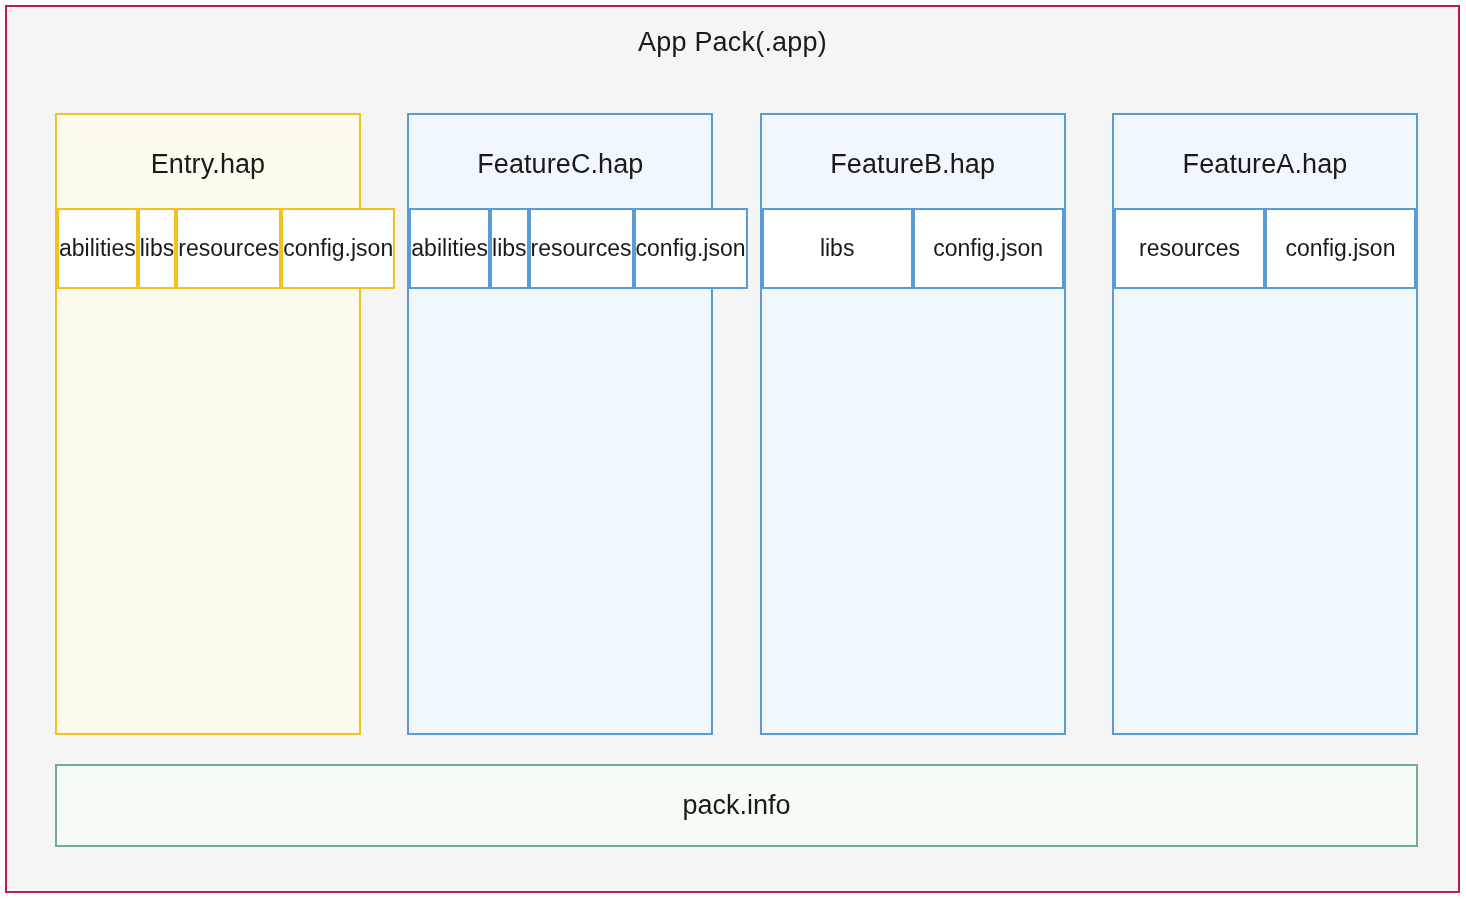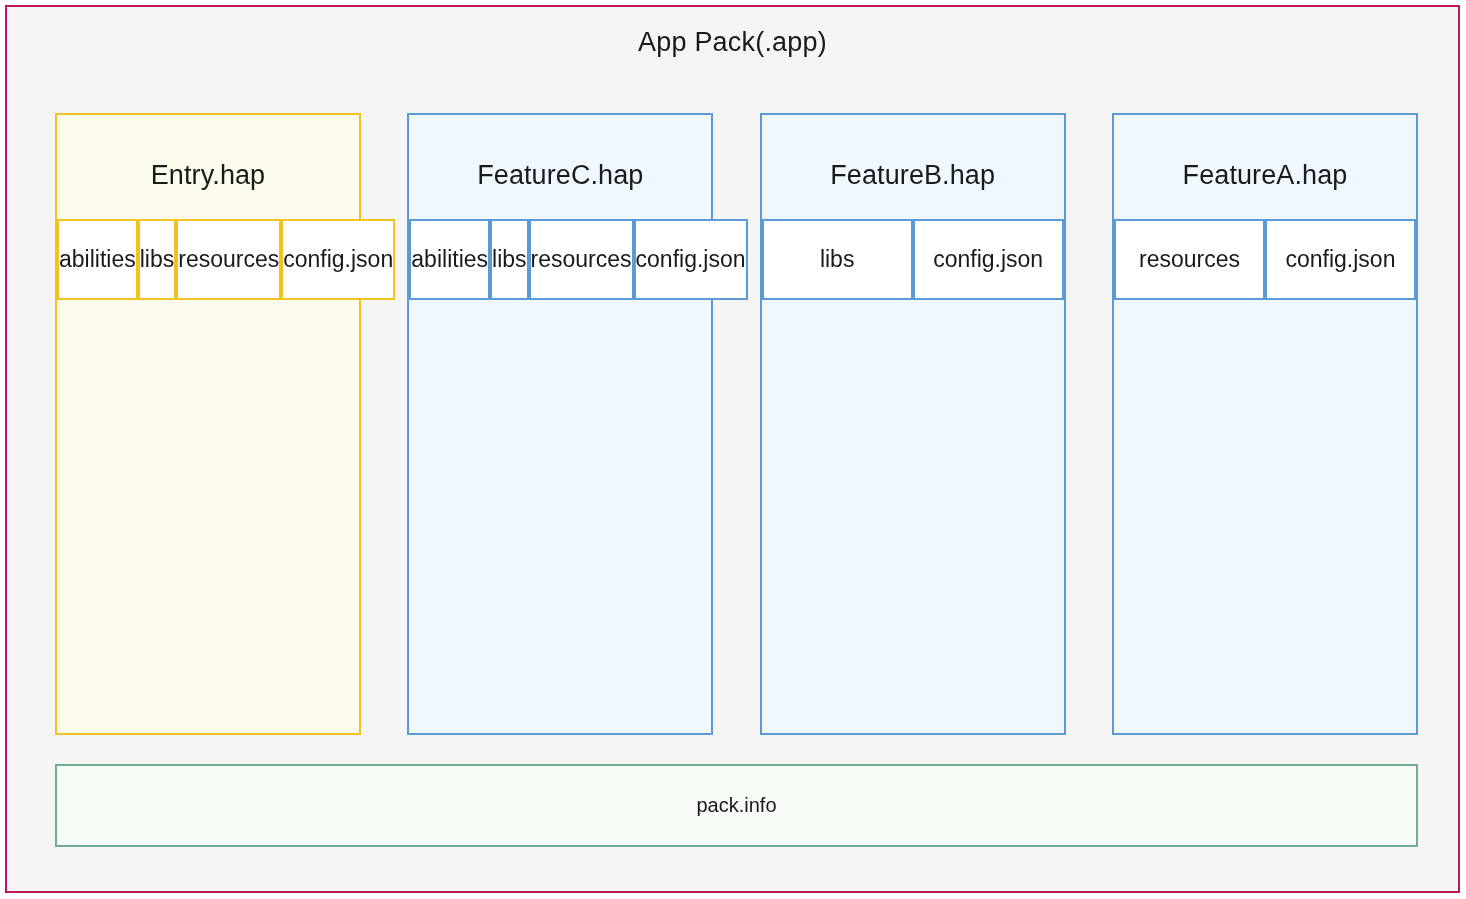--- a/index.html
+++ b/index.html
@@ -51,21 +51,21 @@
 
   .hap-column {
     box-sizing: border-box;
     width: 306px;
     height: 622px;
     border: 2px solid #5b9bd5;
     background: #f0f7fe;
     display: flex;
     flex-direction: column;
     align-items: center;
-    padding-top: 45px;
+    padding-top: 34px;
   }
   .hap-column.accent-gold {
     border-color: #f2c31e;
     background: #fdfbed;
   }
 
   .hap-title {
     font-size: 27px;
     color: #1a1a1a;
     margin-bottom: 28px;
@@ -104,21 +104,21 @@
     left: 48px;
     top: 757px;
     width: 1363px;
     height: 83px;
     box-sizing: border-box;
     border: 2px solid #70ad94;
     background: #f7fbf5;
     display: flex;
     align-items: center;
     justify-content: center;
-    font-size: 20px;
+    font-size: 27px;
     color: #1a1a1a;
   }
 </style>
 </head>
 <body>
 
 <div id="app-pack">
 
   <div id="app-pack-title">App Pack(.app)</div>
 

